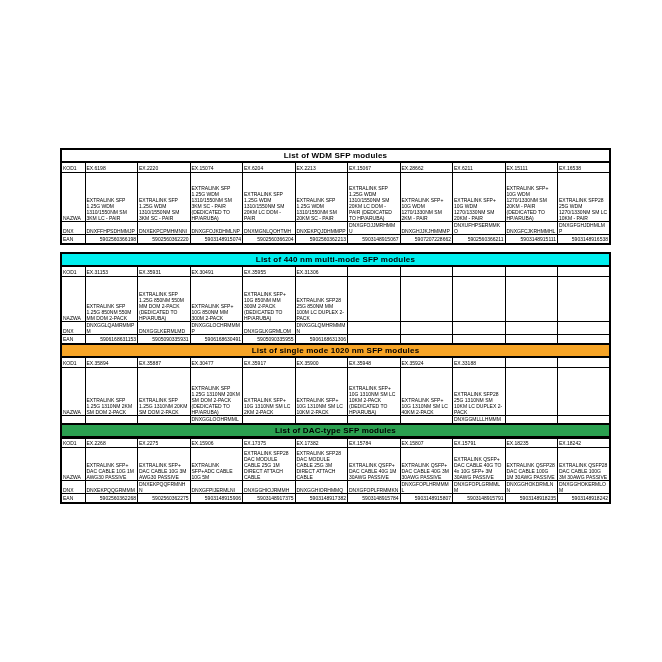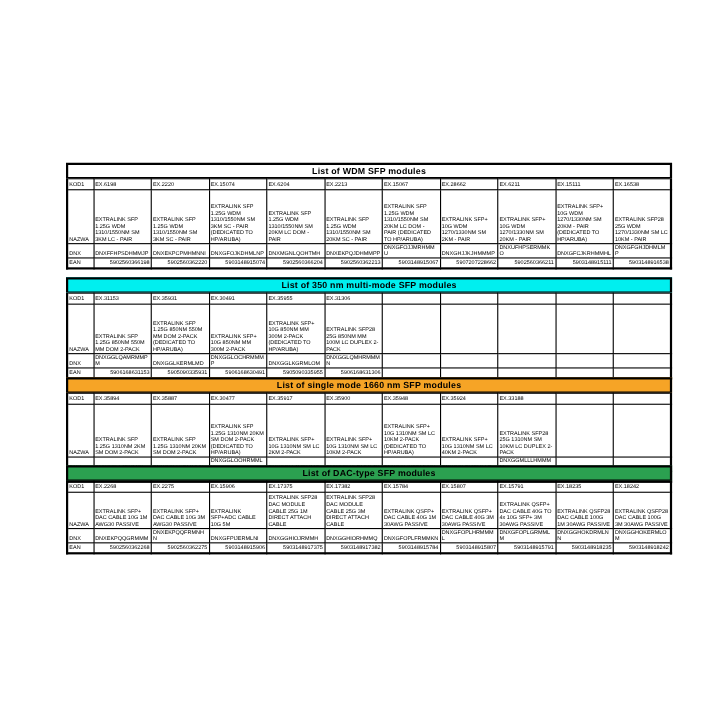--- a/index.html
+++ b/index.html
@@ -90,21 +90,21 @@
           <td class="ean-cell">5907207228662</td>
           <td class="ean-cell">5902560366211</td>
           <td class="ean-cell">5903148915111</td>
           <td class="ean-cell">5903148916538</td>
         </tr>
       </tbody>
   </table>
 </div>
 
 <div class="sheet-table t2">
-  <div class="title" style="background: rgb(0, 239, 239);">List of 350 nm multi-mode SFP modules</div>
+  <div class="title" style="background: rgb(0, 239, 239);">List of 440 nm multi-mode SFP modules</div>
   <table>
     <colgroup>
         <col class="label-col">
       </colgroup>
     <tbody>
         <tr class="row-kod1">
           <td class="label-cell">KOD1</td>
           <td class="kod1-cell">EX.31153</td>
           <td class="kod1-cell">EX.35931</td>
           <td class="kod1-cell">EX.30491</td>
@@ -153,21 +153,21 @@
           <td class="ean-cell"></td>
           <td class="ean-cell"></td>
           <td class="ean-cell"></td>
           <td class="ean-cell"></td>
         </tr>
       </tbody>
   </table>
 </div>
 
 <div class="sheet-table t3">
-  <div class="title" style="background: rgb(246, 164, 38);">List of single mode 1660 nm SFP modules</div>
+  <div class="title" style="background: rgb(246, 164, 38);">List of single mode 1020 nm SFP modules</div>
   <table>
     <colgroup>
         <col class="label-col">
       </colgroup>
     <tbody>
         <tr class="row-kod1">
           <td class="label-cell">KOD1</td>
           <td class="kod1-cell">EX.35894</td>
           <td class="kod1-cell">EX.35887</td>
           <td class="kod1-cell">EX.30477</td>

